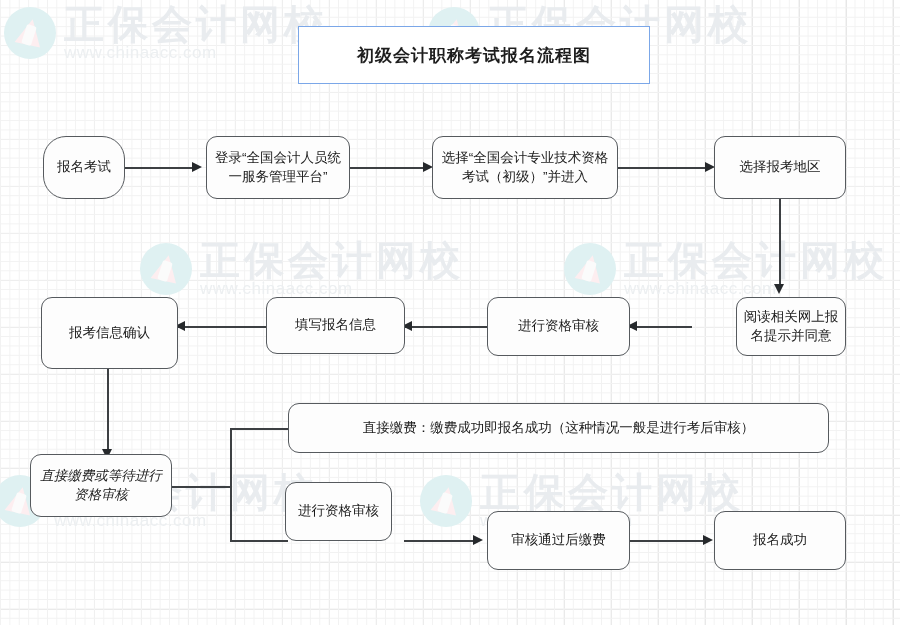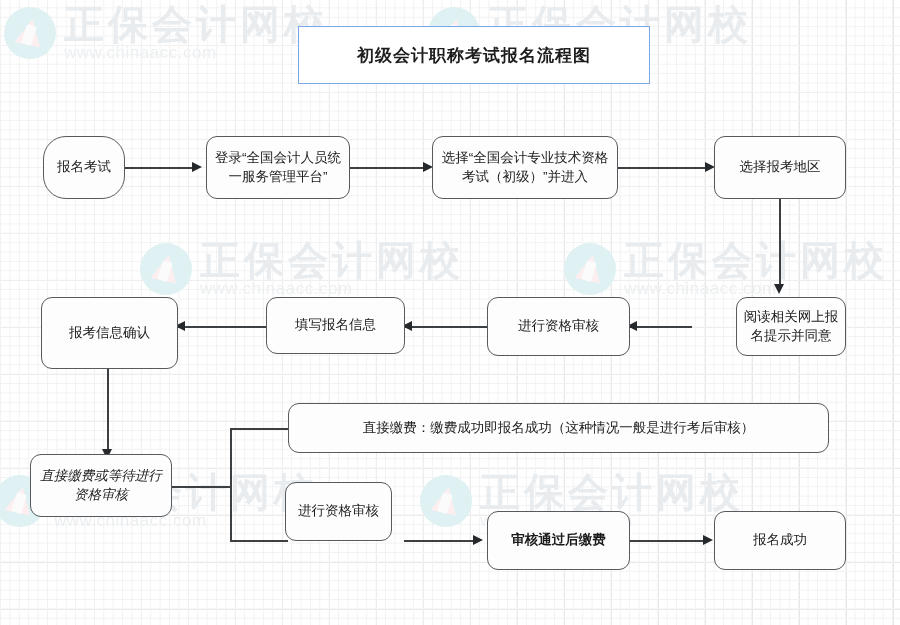--- a/index.html
+++ b/index.html
@@ -247,21 +247,21 @@
   </div>
 
   <div class="node" style="left:288px;top:403px;width:541px;height:50px;">
     <span class="nlabel">直接缴费：缴费成功即报名成功（这种情况一般是进行考后审核）</span>
   </div>
 
   <div class="node" style="left:285px;top:482px;width:107px;height:59px;">
     <span class="nlabel">进行资格审核</span>
   </div>
 
-  <div class="node" style="left:487px;top:511px;width:143px;height:59px;font-weight:bold;">
+  <div class="node" style="left:487px;top:511px;width:143px;height:59px;">
     <span class="nlabel">审核通过后缴费</span>
   </div>
 
   <div class="node" style="left:714px;top:511px;width:132px;height:59px;">
     <span class="nlabel">报名成功</span>
   </div>
 
 </div>
 
 </body></html>

